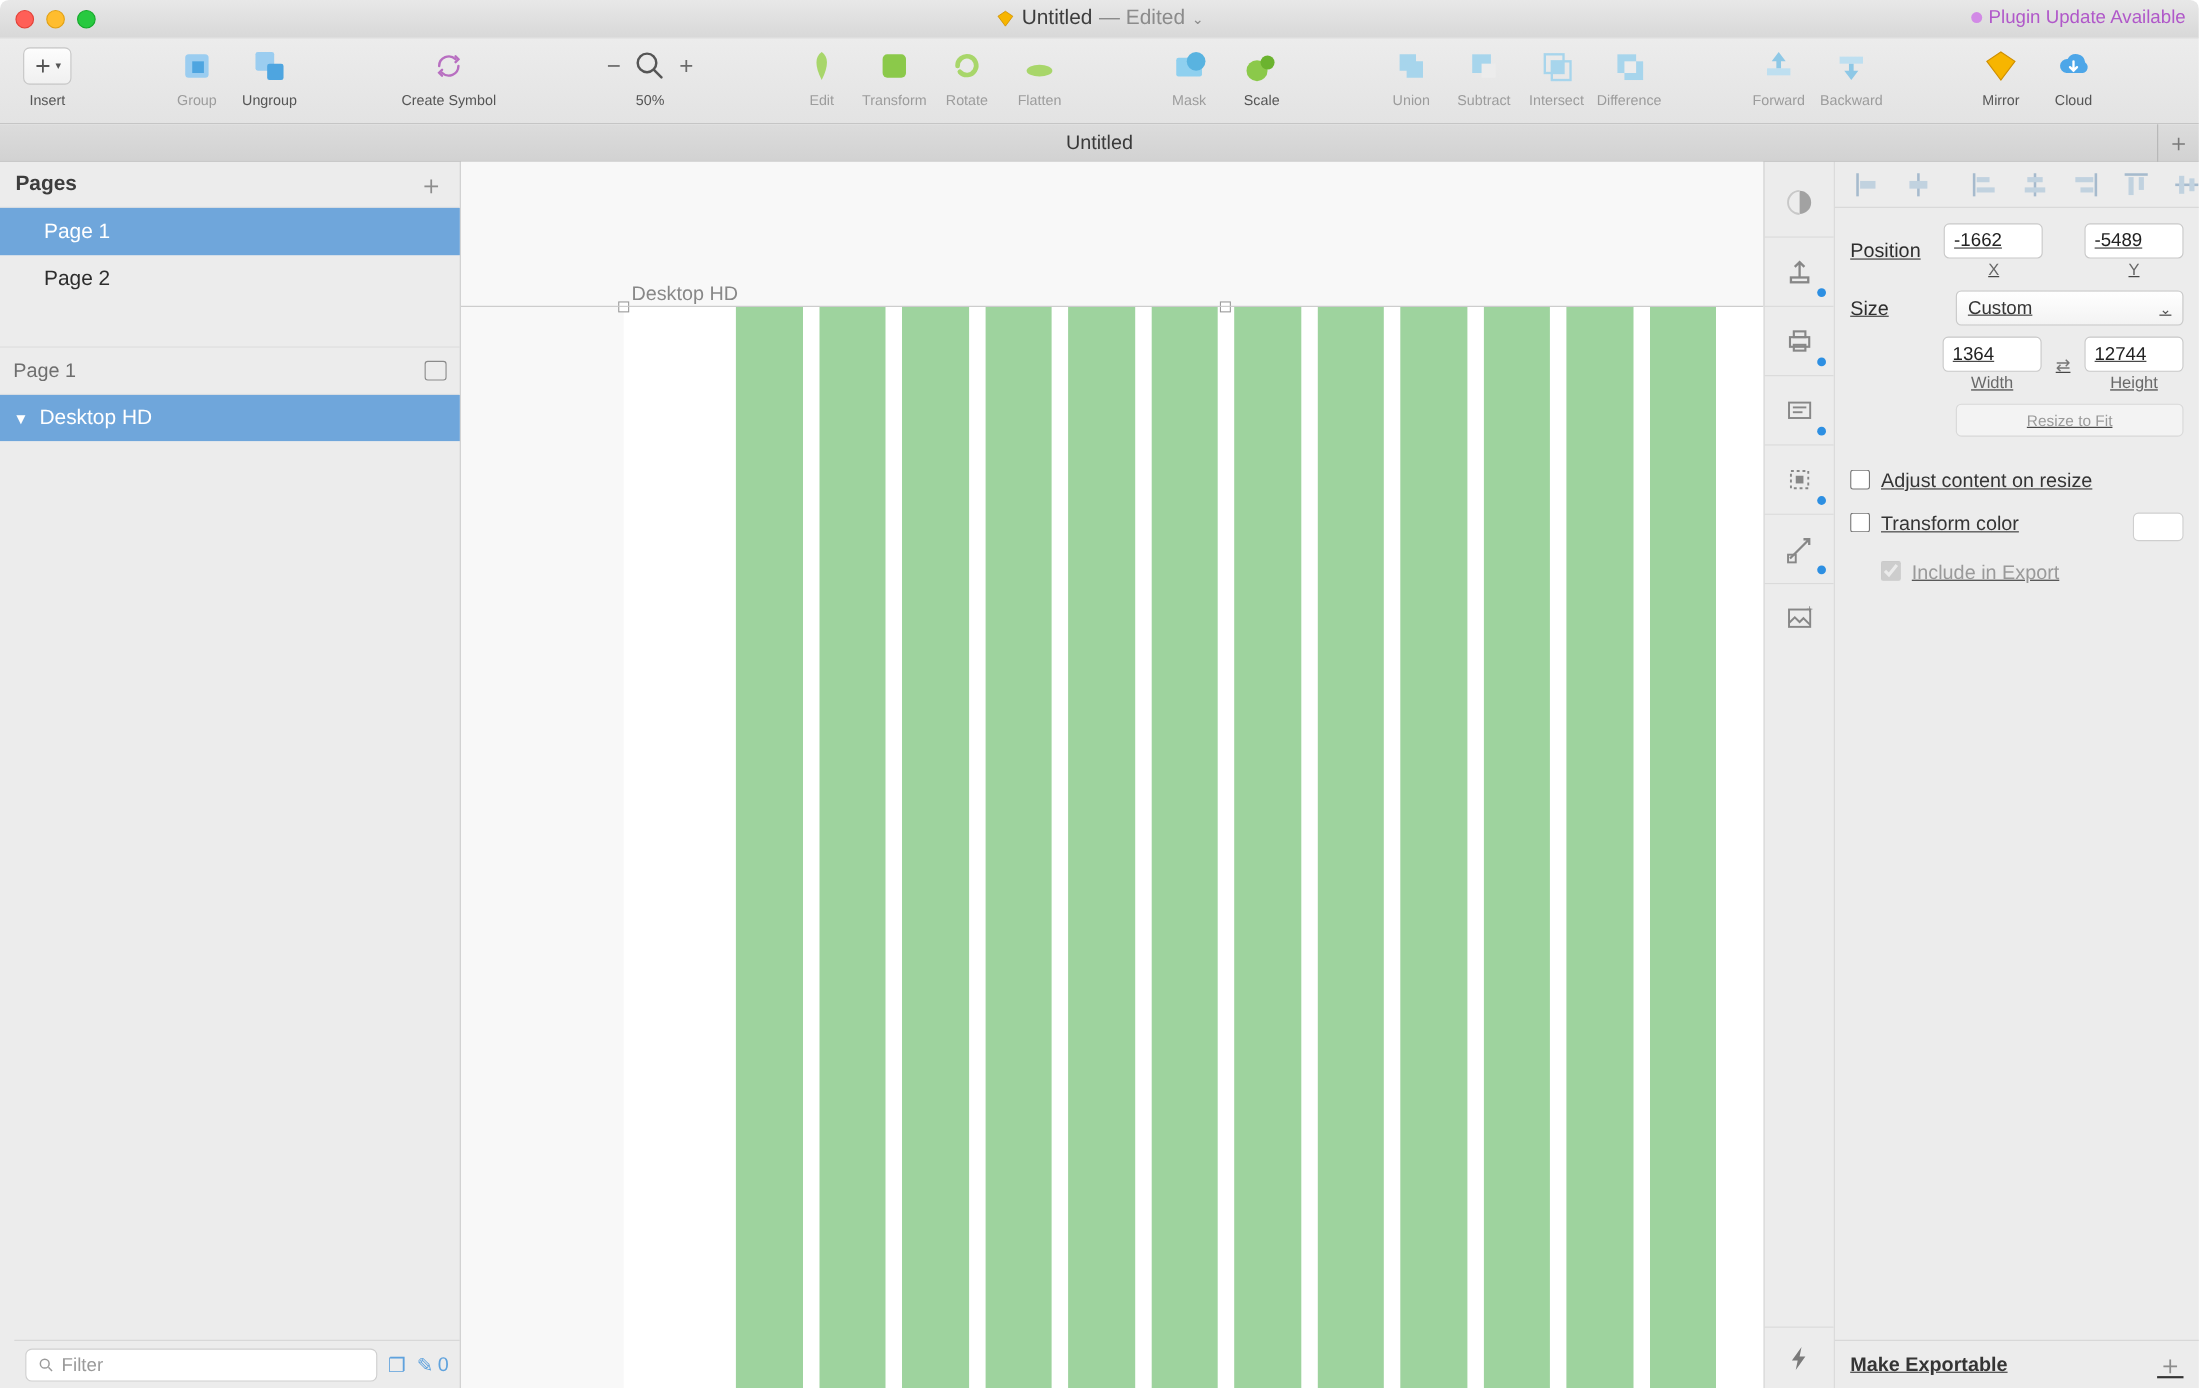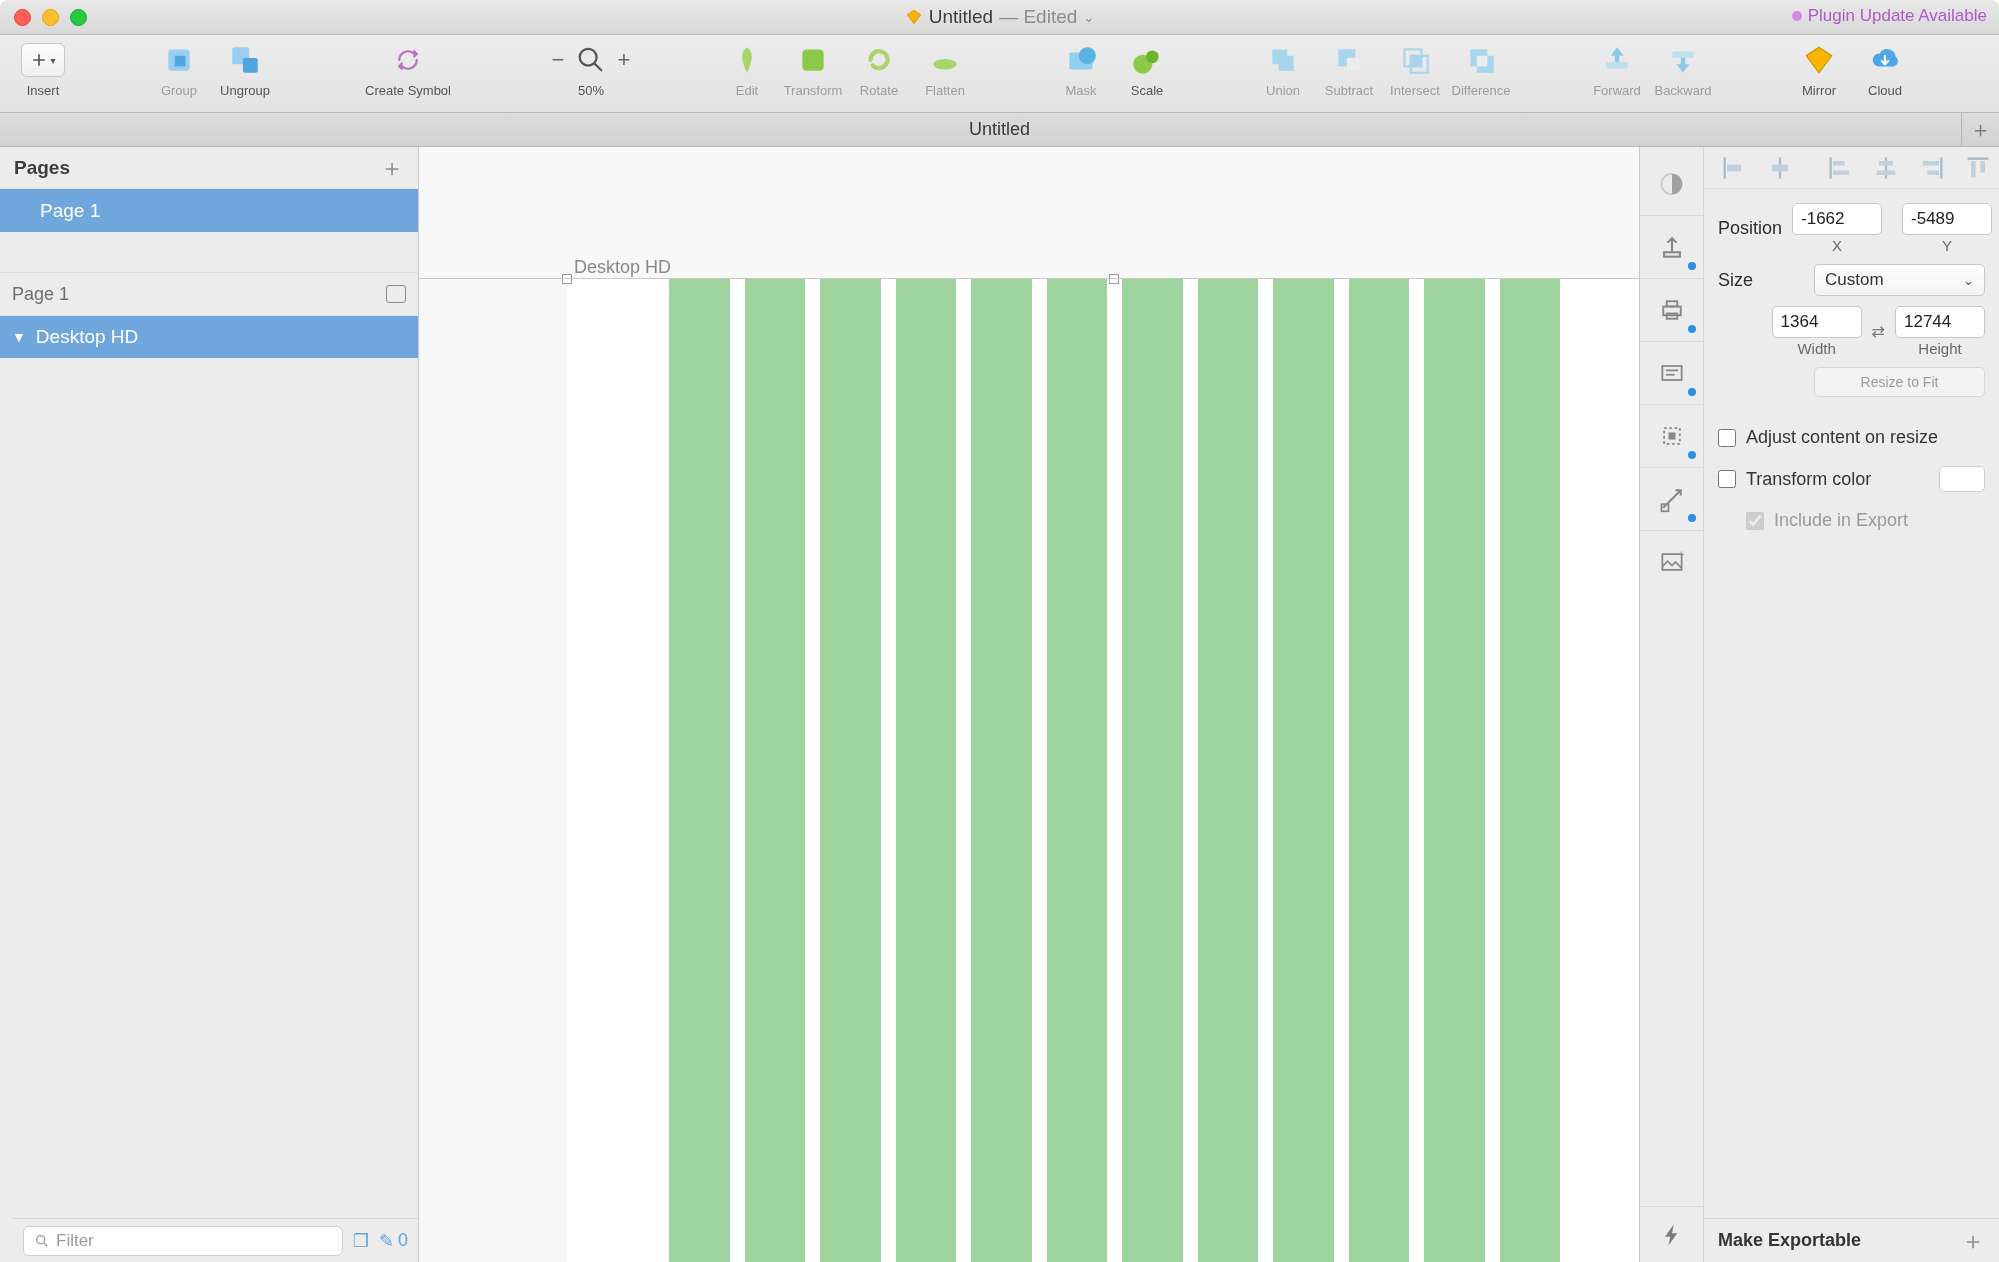--- a/index.html
+++ b/index.html
@@ -63,35 +63,35 @@
 
 
 .toolrail{width:64px;background:#ececec;border-left:1px solid #c9c9c9;display:flex;flex-direction:column;align-items:center;padding-top:6px;gap:0;}
 .rail-item{width:64px;flex:0 0 62px;display:flex;align-items:center;justify-content:center;position:relative;}
 .rail-item .bluedot{position:absolute;right:8px;bottom:8px;width:8px;height:8px;border-radius:50%;background:#2d8fe2;}
 .rail-item svg{opacity:.75;}
 .rail-sep{height:1px;width:100%;background:#dadada;}
 .rail-fill{flex:1;}
 .rail-bolt{height:56px;display:flex;align-items:center;justify-content:center;border-top:1px solid #dadada;width:100%;}
 
-.inspector{width:296px;background:#ececec;border-left:1px solid #d6d6d6;display:flex;flex-direction:column;font-size:18px;color:#353535;}
+.inspector{width:332px;background:#ececec;border-left:1px solid #d6d6d6;display:flex;flex-direction:column;font-size:18px;color:#353535;text-decoration:underline;}
 .alignbar{height:42px;border-bottom:1px solid #d8d8d8;display:flex;align-items:center;}
 .alignbar .grp{display:flex;gap:18px;padding:0 16px;}
 .alignbar .divider{width:1px;height:26px;background:#d2d2d2;}
 .alignbar svg{opacity:.55;}
 
 .insp-body{padding:14px;display:flex;flex-direction:column;gap:10px;}
 .row{display:flex;align-items:center;gap:10px;}
 .row .lab{width:86px;color:#2e2e2e;}
 .numbox{width:90px;height:32px;border:1px solid #c8c8c8;border-radius:5px;background:#fff;padding:0 8px;font-size:17px;color:#222;}
 .sublab{font-size:15px;color:#696969;text-align:center;}
 .selbox{flex:1;height:32px;border:1px solid #c8c8c8;border-radius:5px;background:linear-gradient(#fff,#f3f3f3);padding:0 10px;display:flex;align-items:center;justify-content:space-between;font-size:17px;}
 .swap{width:22px;text-align:center;color:#777;font-size:16px;}
 .rfit{height:30px;border:1px solid #d8d8d8;border-radius:5px;background:#f3f3f3;color:#9a9a9a;display:flex;align-items:center;justify-content:center;font-size:14px;}
-.checkrow{display:flex;align-items:center;gap:10px;padding:4px 0;}
+.checkrow{display:flex;gap:10px;padding:4px 0;}
 .checkrow input{width:18px;height:18px;}
 .checkrow.dim{color:#9a9a9a;}
 .colorswatch{width:46px;height:26px;border:1px solid #cfcfcf;border-radius:5px;background:#fff;margin-left:auto;}
 .insp-fill{flex:1;}
 .exportable{height:44px;border-top:1px solid #d6d6d6;display:flex;align-items:center;justify-content:space-between;padding:0 14px;font-weight:600;}
 .exportable .plus{color:#8d8d8d;font-size:24px;font-weight:400;}
 
 
 .ic24{width:28px;height:28px;}
 .ic32{width:34px;height:34px;}
@@ -313,20 +313,23 @@
 <div class="main">
 
   <div class="leftpanel">
     <div class="pages-head">
       <span>Pages</span>
       <span class="plus">＋</span>
     </div>
     <div class="page-row sel">
         <span>Page 1</span>
       </div>
+    <div class="page-row">
+        <span>Page 2</span>
+      </div>
     <div style="height:40px;"></div>
     <div class="crumb-row">
       <span>Page 1</span>
       <span class="upic"></span>
     </div>
     <div class="layer-row sel">
       <span class="tri">▼</span>
       <span>Desktop HD</span>
     </div>
     <div class="lp-filler"></div>

